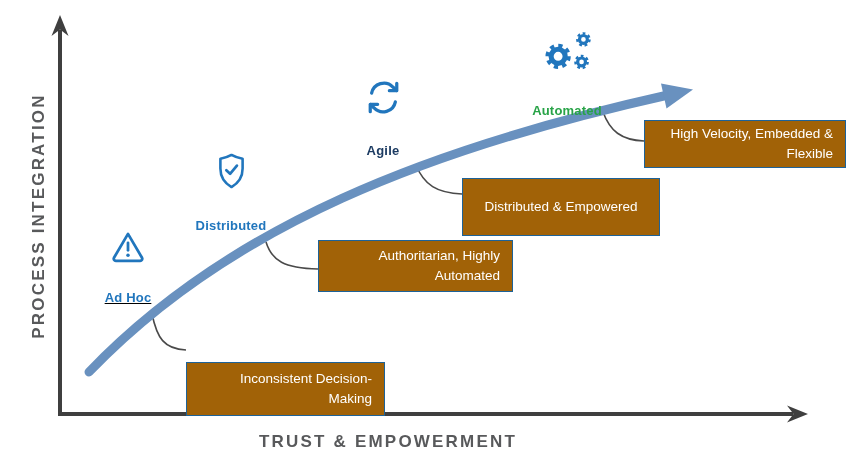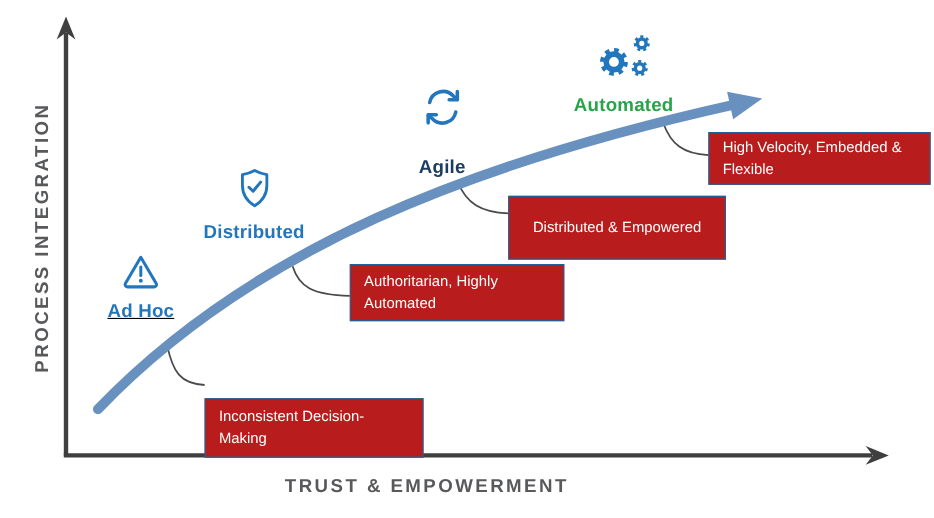--- a/index.html
+++ b/index.html
@@ -14,28 +14,28 @@
   }
   .y-axis-label{
     width:300px;height:22px;left:-110px;top:205px;
     transform:rotate(-90deg);
   }
   .x-axis-label{width:400px;left:188px;top:432px;}
   .stage{
     position:absolute;display:flex;flex-direction:column;align-items:center;
   }
   .stage-label{
-    font-weight:bold;font-size:17px;letter-spacing:0.2px;margin-top:5px;white-space:nowrap;
+    font-weight:bold;font-size:13px;letter-spacing:0.2px;margin-top:23px;white-space:nowrap;
   }
   .c-blue{color:#2176bd;}
   .c-navy{color:#1d3c63;}
   .c-green{color:#28a347;}
   .callout{
-    position:absolute;background:#b91c1c;border:1px solid #1d6298;color:#ffffff;
-    display:flex;align-items:center;justify-content:center;text-align:left;
+    position:absolute;background:#a16207;border:1px solid #1d6298;color:#ffffff;
+    display:flex;align-items:center;justify-content:center;text-align:right;
     font-size:13.5px;line-height:1.45;padding:2px 12px;box-sizing:border-box;
   }
 </style>
 </head>
 <body>
 
 <div id="canvas">
 
   <svg class="overlay" width="849" height="471" viewBox="0 0 849 471">
 
@@ -72,21 +72,21 @@
   <div class="stage" style="left:187px;top:151px;width:88px;">
     <span>
       <svg width="31" height="40" viewBox="0 0 24 28" fill="none" stroke="#2176bd">
         <path d="M12 1.6 C9.4 3.1 6.6 4.0 3.4 4.5 V12 C3.4 18.6 6.9 23.4 12 26.4 C17.1 23.4 20.6 18.6 20.6 12 V4.5 C17.4 4.0 14.6 3.1 12 1.6 Z" stroke-width="2" stroke-linejoin="round"></path>
         <path d="M8 13.4 L10.9 16.2 L16.2 9.8" stroke-width="2.1" stroke-linecap="round" stroke-linejoin="round"></path>
       </svg>
     </span>
     <div class="stage-label c-blue">Distributed</div>
   </div>
 
-  <div class="stage" style="left:365px;top:79px;width:74px;gap:16px;">
+  <div class="stage" style="left:346px;top:79px;width:74px;">
     <span>
       <svg width="41" height="37" viewBox="0 0 24 24" fill="none" stroke="#2176bd" stroke-width="2.1" stroke-linecap="round" stroke-linejoin="round">
         <path d="M4.3 9.2 A8.1 8.1 0 0 1 18.1 5.2 L20.4 7.4"></path>
         <polyline points="20.6 2.8 20.6 7.6 15.8 7.6"></polyline>
         <path d="M19.7 14.8 A8.1 8.1 0 0 1 5.9 18.8 L3.6 16.6"></path>
         <polyline points="3.4 21.2 3.4 16.4 8.2 16.4"></polyline>
       </svg>
     </span>
     <div class="stage-label c-navy">Agile</div>
   </div>

